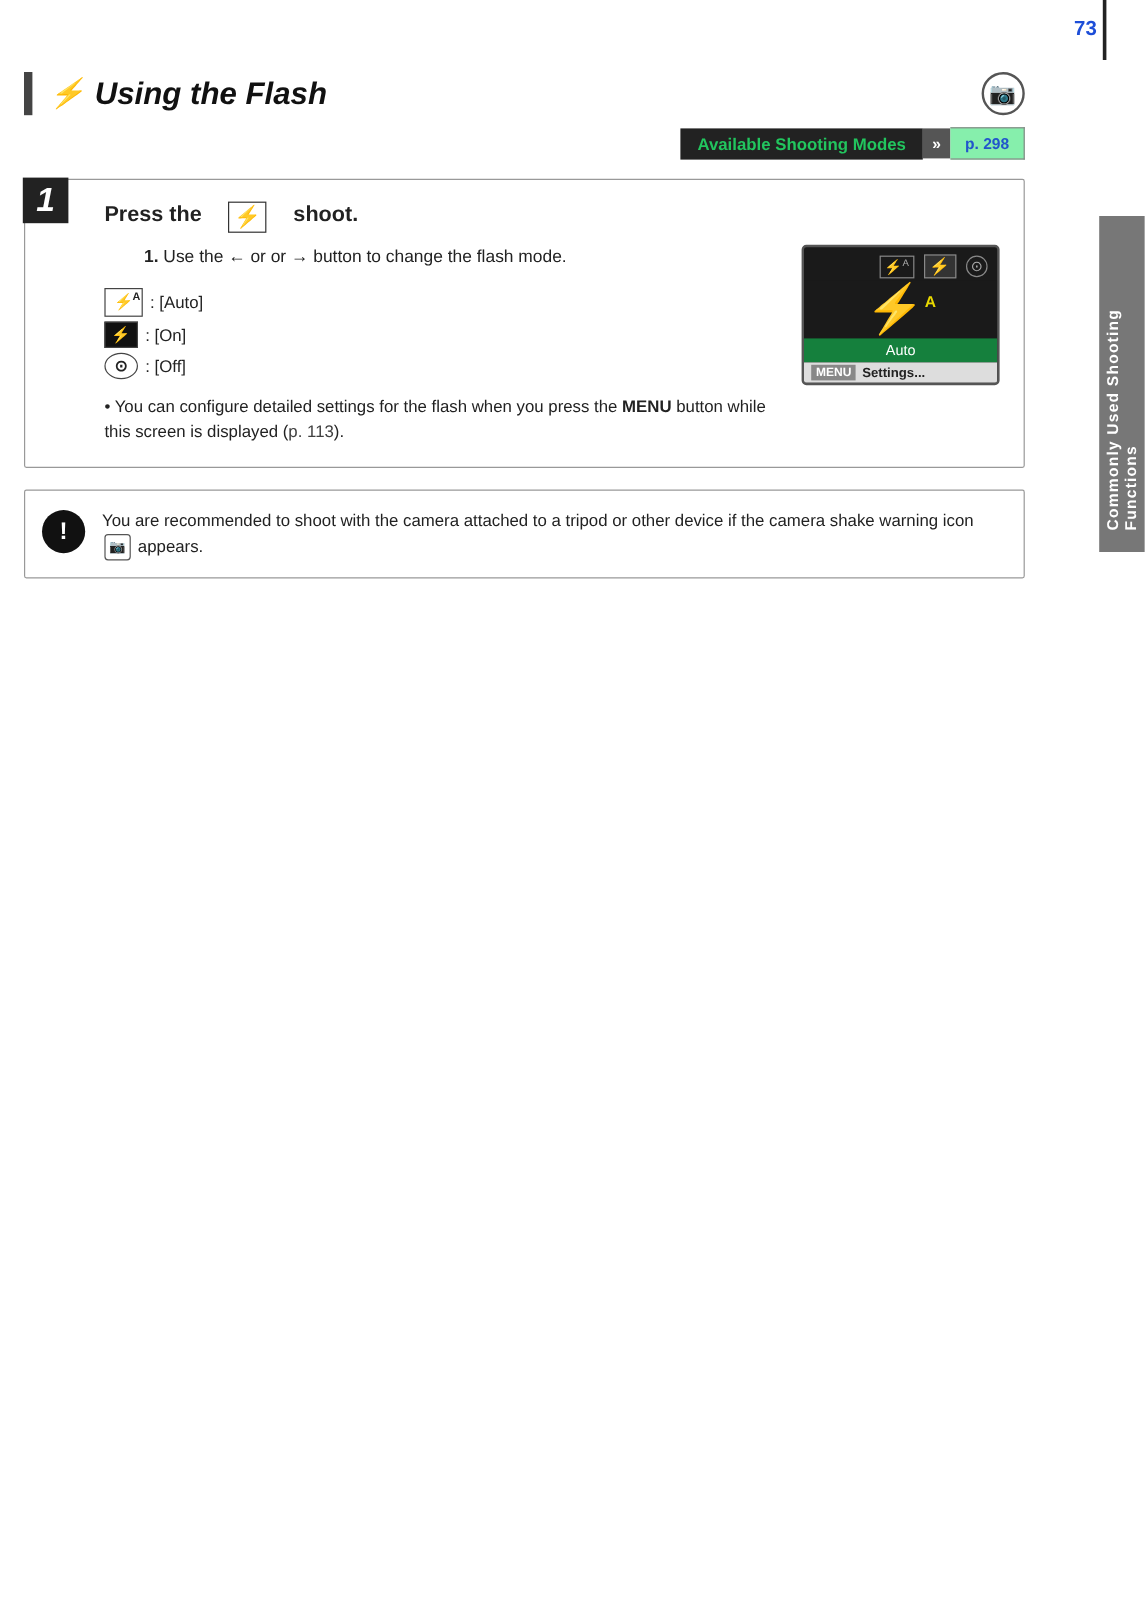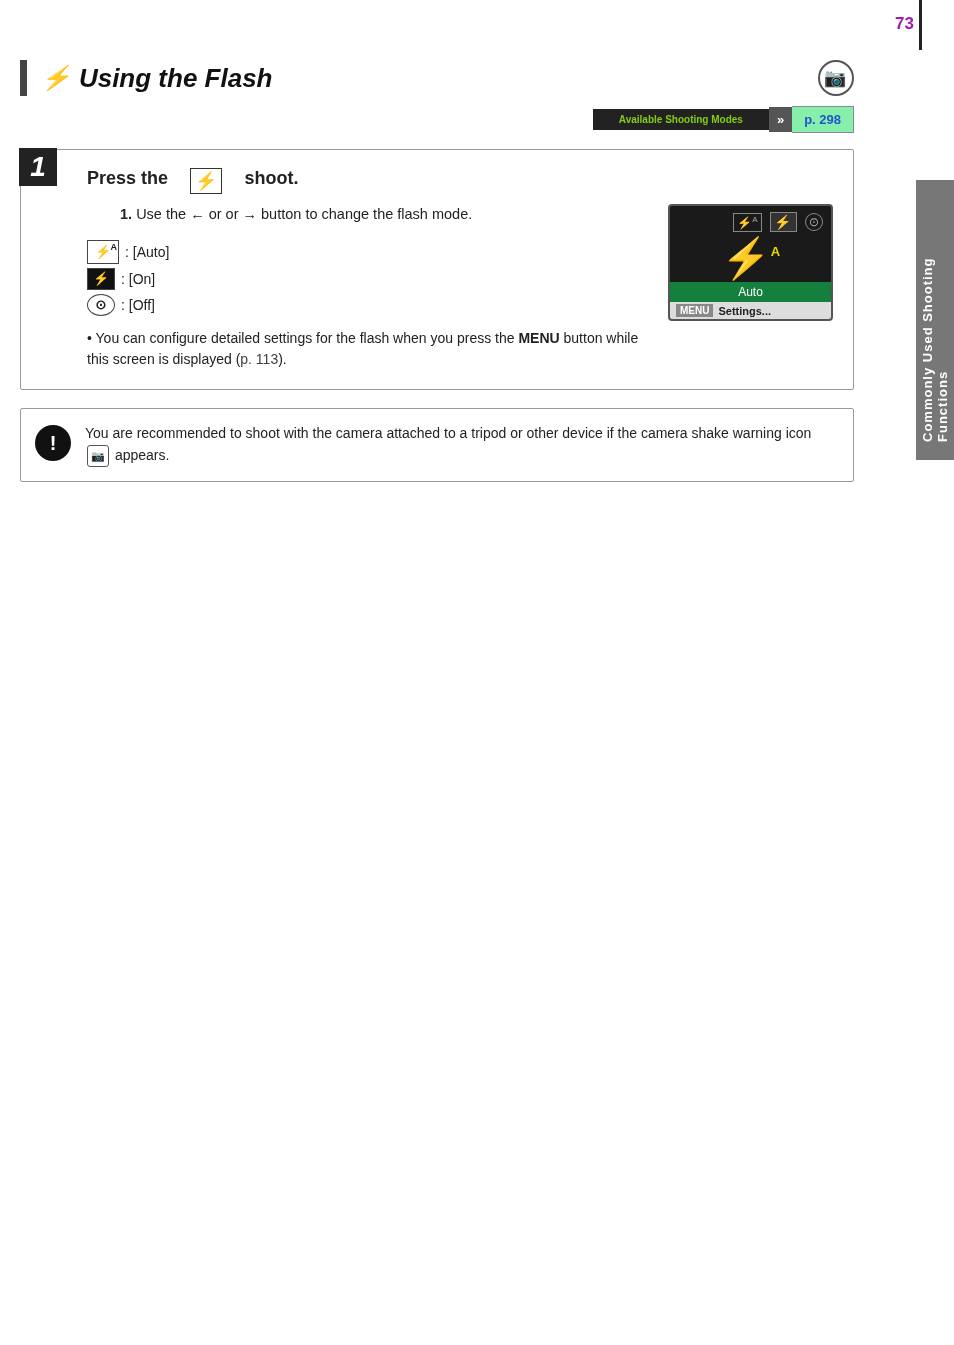--- a/index.html
+++ b/index.html
@@ -14,21 +14,21 @@
       position: relative;
     }
 
     
     .page-number {
       position: absolute;
       top: 14px;
       right: 40px;
       font-size: 17px;
       font-weight: bold;
-      color: #a21caf;
+      color: #1d4ed8;
     }
     .page-number-bar {
       position: absolute;
       top: 0;
       right: 32px;
       width: 3px;
       height: 50px;
       background: #222;
     }
 
@@ -97,24 +97,24 @@
       display: flex;
       align-items: center;
       justify-content: flex-end;
       margin-right: 50px;
       margin-bottom: 16px;
       gap: 0;
     }
 
     .modes-label {
       background: #222;
-      color: #84cc16;
-      font-size: 10px;
-      font-weight: bold;
-      padding: 5px 26px;
+      color: #22c55e;
+      font-size: 14px;
+      font-weight: bold;
+      padding: 5px 14px;
     }
 
     .modes-arrow {
       background: #555;
       color: #fff;
       font-size: 13px;
       font-weight: bold;
       padding: 5px 8px;
     }
 

